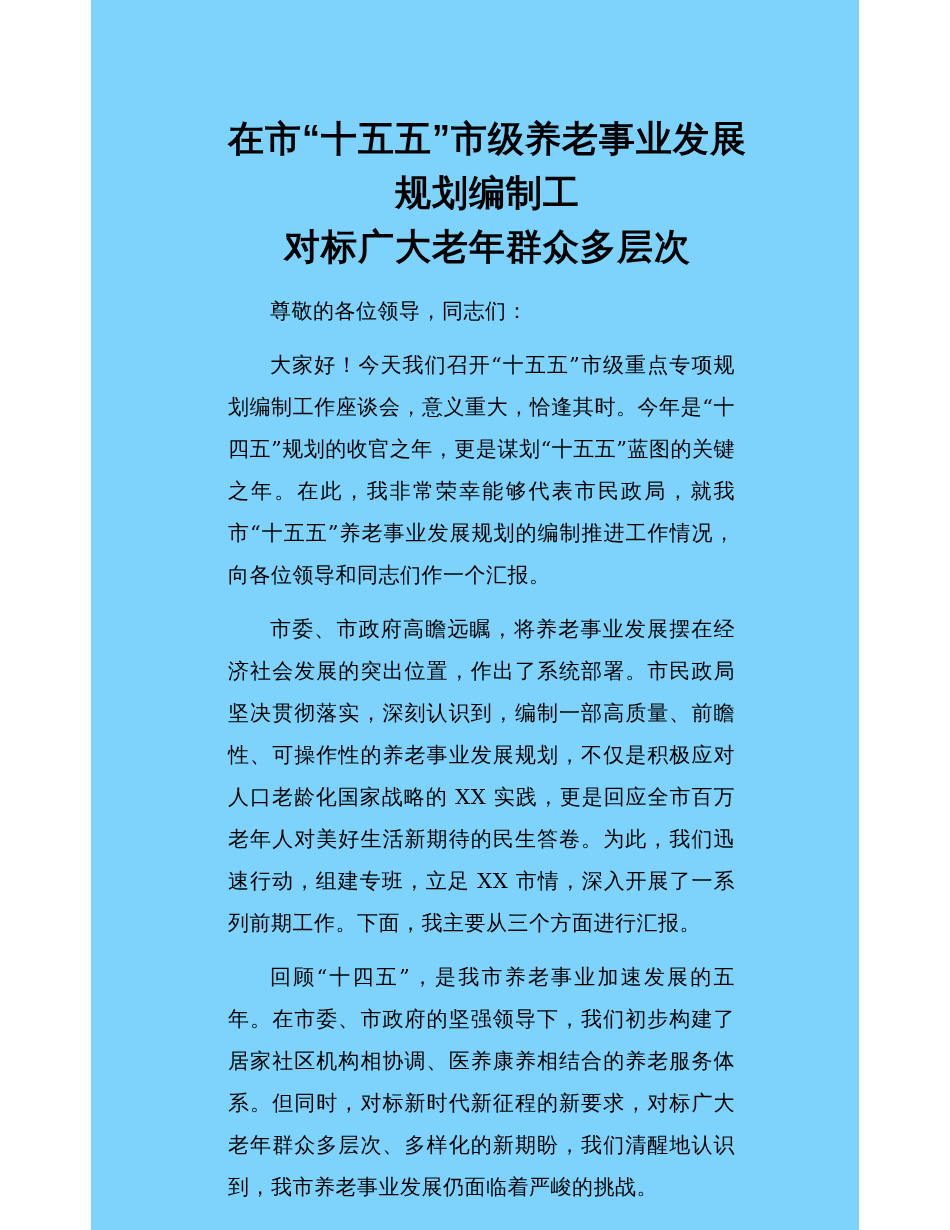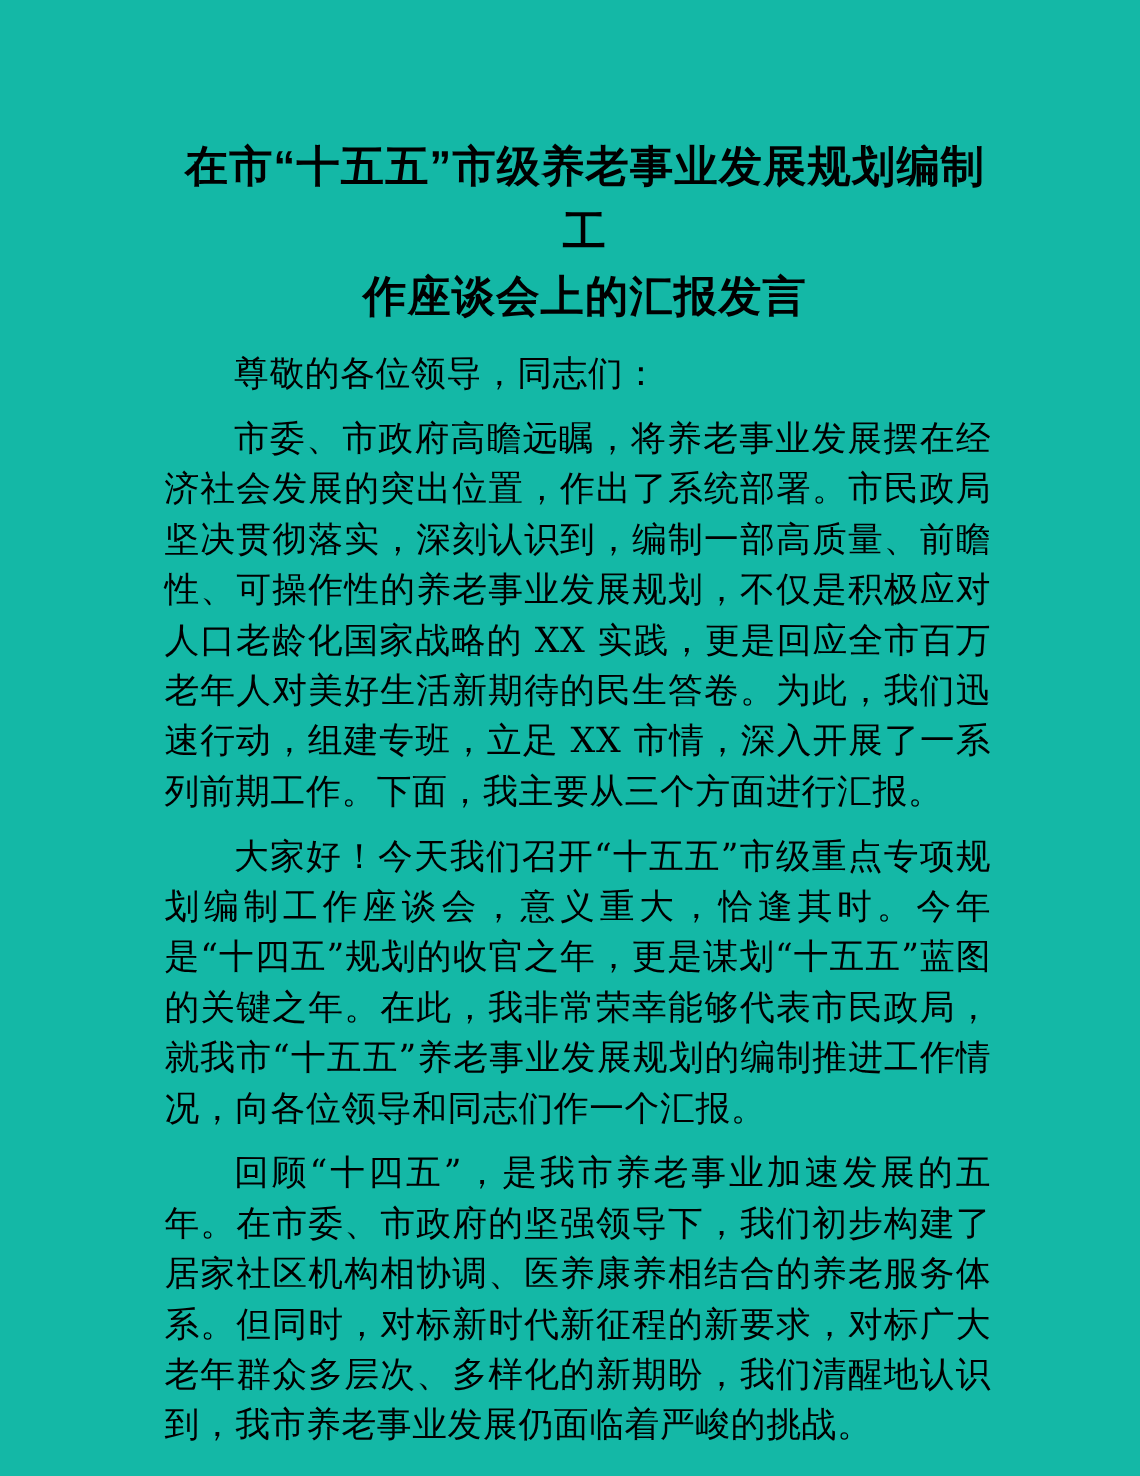--- a/index.html
+++ b/index.html
@@ -2,64 +2,64 @@
 <html><head>
 <meta charset="utf-8">
 <style>
   html, body {
     margin: 0;
     padding: 0;
     background: #ffffff;
   }
   .page {
     position: relative;
-    width: 950px;
+    width: 768px;
     height: 1230px;
     margin: 0 auto;
-    background: #14b8a6;
+    background: #7dd3fc;
     color: #000000;
     box-sizing: border-box;
     padding: 112px 112px 0 137px;
     overflow: hidden;
   }
   .doc-title {
     font-family: "Liberation Sans", "DejaVu Sans", sans-serif;
     font-weight: 700;
     font-size: 36px;
     line-height: 54px;
     text-align: center;
     letter-spacing: 1px;
     margin: 0 0 16px 0;
     color: #000000;
   }
   .doc-body p {
     font-family: "DejaVu Serif", "Liberation Serif", serif;
-    font-size: 29px;
+    font-size: 21px;
     line-height: 42px;
     letter-spacing: 0.5px;
     text-align: justify;
     text-justify: inter-ideograph;
     text-indent: 2em;
     margin: 0 12px 12px 0;
     color: #000000;
   }
   .doc-body p.section-heading {
     font-weight: 400; 
   }
 </style>
 </head>
 <body>
 
 <div class="page">
 
   <h1 class="doc-title">
     <span>在市“十五五”市级养老事业发展规划编制工</span><br>
-    <span>作座谈会上的汇报发言</span>
+    <span>对标广大老年群众多层次</span>
   </h1>
 
   <div class="doc-body">
     <p>尊敬的各位领导，同志们：</p>
+    <p>大家好！今天我们召开“十五五”市级重点专项规划编制工作座谈会，意义重大，恰逢其时。今年是“十四五”规划的收官之年，更是谋划“十五五”蓝图的关键之年。在此，我非常荣幸能够代表市民政局，就我市“十五五”养老事业发展规划的编制推进工作情况，向各位领导和同志们作一个汇报。</p>
     <p>市委、市政府高瞻远瞩，将养老事业发展摆在经济社会发展的突出位置，作出了系统部署。市民政局坚决贯彻落实，深刻认识到，编制一部高质量、前瞻性、可操作性的养老事业发展规划，不仅是积极应对人口老龄化国家战略的 XX 实践，更是回应全市百万老年人对美好生活新期待的民生答卷。为此，我们迅速行动，组建专班，立足 XX 市情，深入开展了一系列前期工作。下面，我主要从三个方面进行汇报。</p>
-    <p>大家好！今天我们召开“十五五”市级重点专项规划编制工作座谈会，意义重大，恰逢其时。今年是“十四五”规划的收官之年，更是谋划“十五五”蓝图的关键之年。在此，我非常荣幸能够代表市民政局，就我市“十五五”养老事业发展规划的编制推进工作情况，向各位领导和同志们作一个汇报。</p>
     <p>回顾“十四五”，是我市养老事业加速发展的五年。在市委、市政府的坚强领导下，我们初步构建了居家社区机构相协调、医养康养相结合的养老服务体系。但同时，对标新时代新征程的新要求，对标广大老年群众多层次、多样化的新期盼，我们清醒地认识到，我市养老事业发展仍面临着严峻的挑战。</p>
   </div>
 
 </div>
 
 </body></html>

